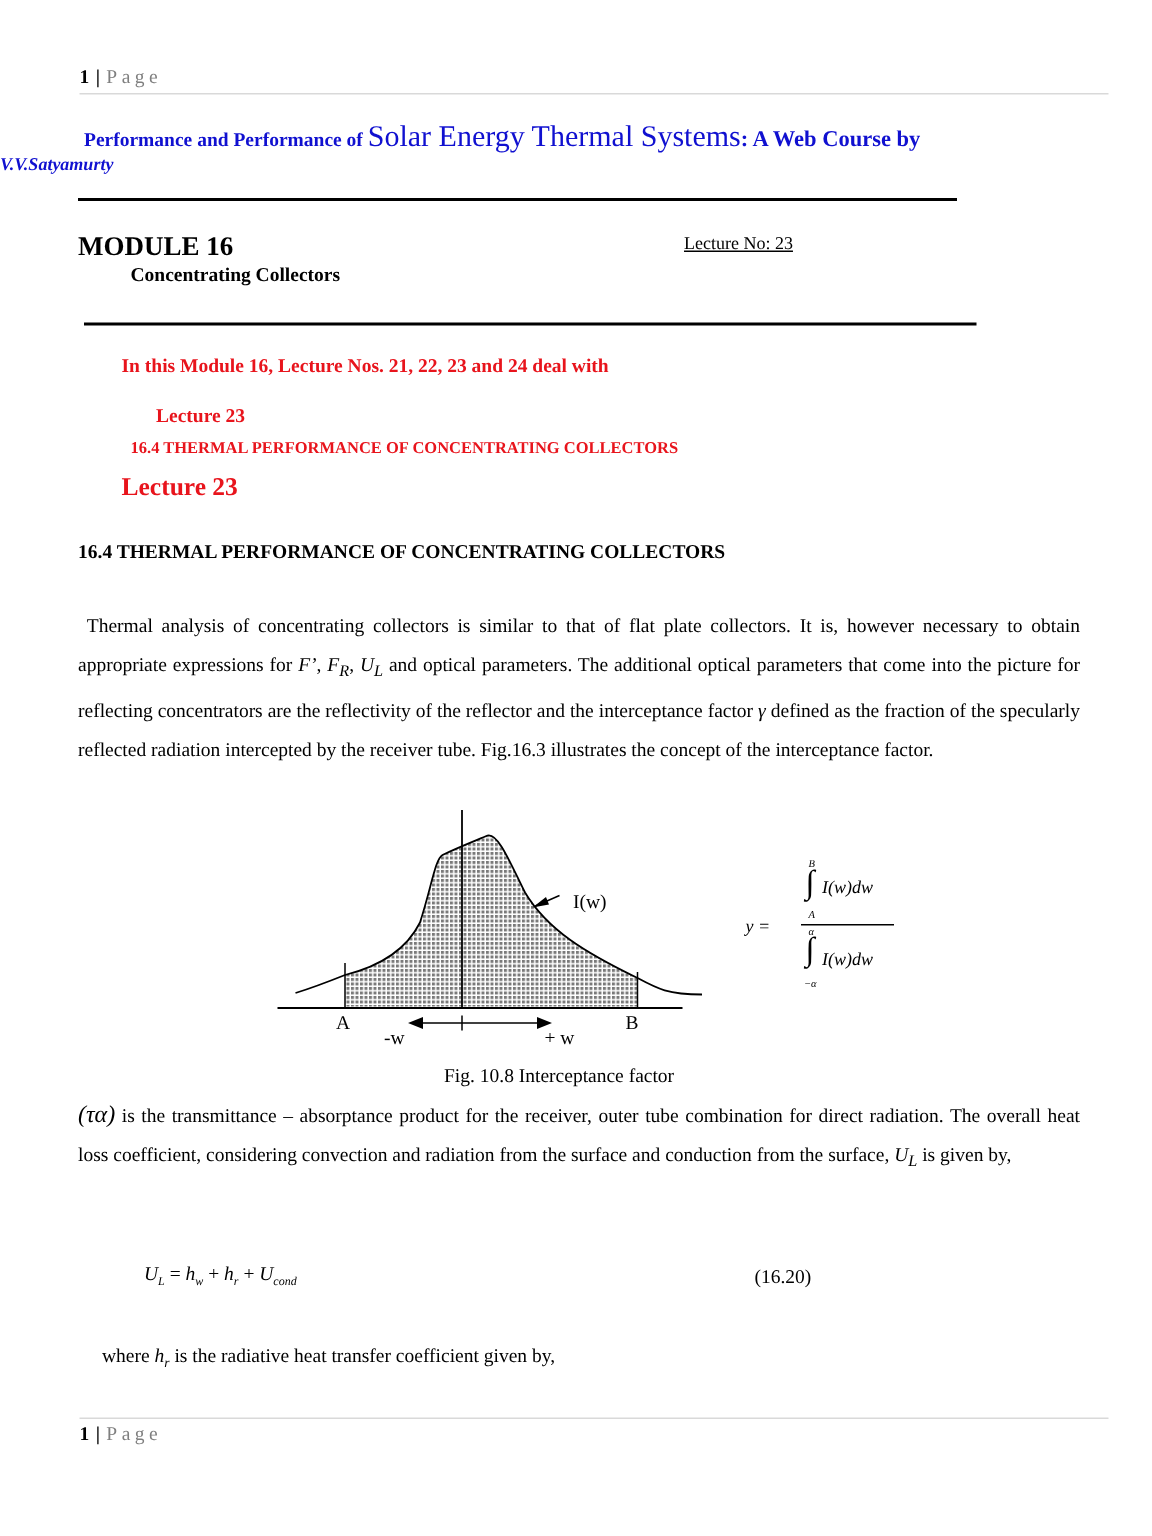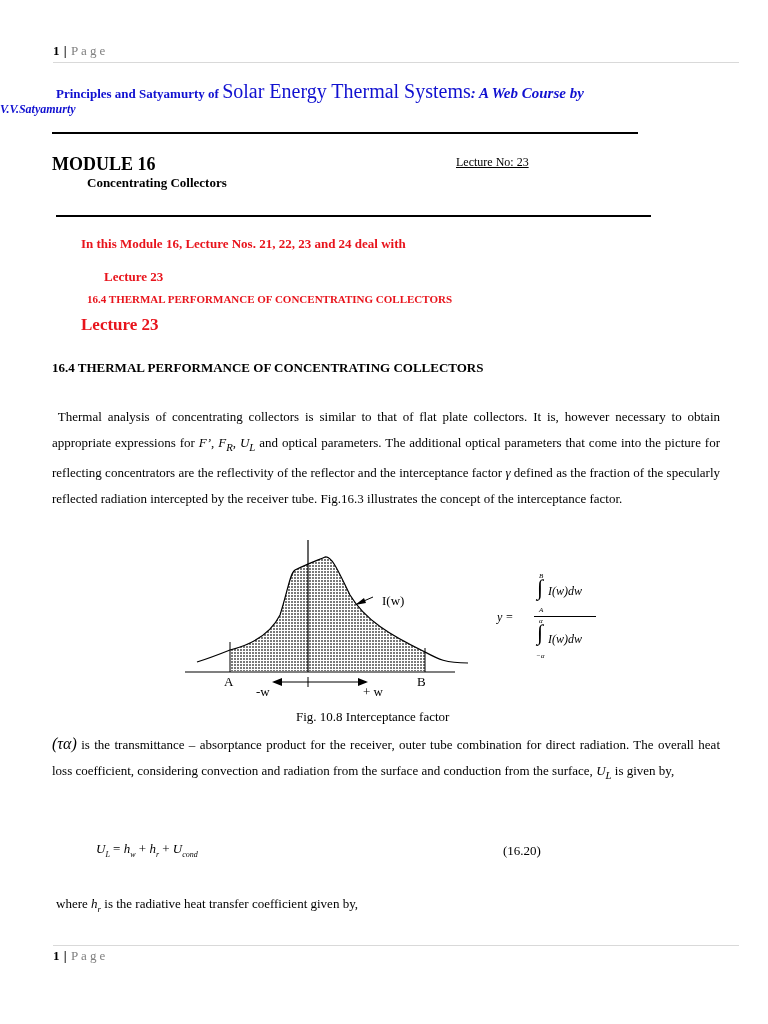--- a/index.html
+++ b/index.html
@@ -7,21 +7,21 @@
          font-family: "Liberation Serif", "DejaVu Serif", serif; color: #000; }
   .abs { position: absolute; }
   .pg-num { font-size: 13px; letter-spacing: 0.5px; }
   .pg-num b { font-weight: bold; color: #000; }
   .pg-num .sep { color: #000; font-weight: bold; }
   .pg-num .word { color: #7f7f7f; letter-spacing: 3px; }
   .hrule-gray { height: 1px; background: #d9d9d9; }
   .course-title { left: 0; width: 694px; text-align: center; color: #1010d0; font-weight: bold; }
   .course-title .small { font-size: 13px; }
   .course-title .big { font-size: 20px; font-weight: normal; }
-  .course-title .ital { font-style: italic; font-size: 15px; }
+  .course-title .ital { font-size: 15px; }
   .author { left: 0; width: 760px; text-align: left; color: #1010d0; font-style: italic; font-weight: bold; font-size: 12px; }
   .underscore-line { height: 1.5px; background: #000; }
   .module { font-size: 18px; font-weight: bold; }
   .lecture-no { font-size: 12px; text-decoration: underline; }
   .subtitle { font-size: 13px; font-weight: bold; }
   .red { color: #e8141c; font-weight: bold; }
   .red13 { font-size: 13px; }
   .red11 { font-size: 11px; }
   .red16 { font-size: 17px; }
   .section-h { font-size: 13px; font-weight: bold; }
@@ -37,21 +37,21 @@
 <body>
 
 <div class="abs pg-num" style="left:53px; top:43px;">
   <b>1</b>
   <span class="sep">|</span>
   <span class="word">Page</span>
 </div>
 <div class="abs hrule-gray" style="left:53px; top:62px; width:686px;"></div>
 
 <div class="abs course-title" style="top:80px; left:52px; width:640px; text-align:left; padding-left:4px;">
-  <span class="small">Principles and Satyamurty of </span><span class="big">Solar Energy Thermal Systems</span><span class="ital">: A Web Course by</span>
+  <span class="small">Performance and Performance of </span><span class="big">Solar Energy Thermal Systems</span><span class="ital">: A Web Course by</span>
 </div>
 <div class="abs author" style="top:102px; left:0; width:768px;">V.V.Satyamurty</div>
 <div class="abs underscore-line" style="left:52px; top:132px; width:586px;"></div>
 
 <div class="abs module" style="left:52px; top:154px;">MODULE 16</div>
 <div class="abs lecture-no" style="left:456px; top:155px;">Lecture No: 23</div>
 <div class="abs subtitle" style="left:87px; top:175px;">Concentrating Collectors</div>
 <div class="abs underscore-line" style="left:56px; top:215px; width:595px;"></div>
 
 <div class="abs red red13" style="left:81px; top:236px;">In this Module 16, Lecture Nos. 21, 22, 23 and 24 deal with</div>
@@ -117,21 +117,21 @@
 
 <div class="abs para" style="top:731px;">
   <i style="font-size:16px;">(τα)</i><span> is the transmittance – absorptance product for the receiver, outer tube combination for direct radiation.  The overall heat loss coefficient, considering convection and radiation from the surface and conduction from the surface, </span><i><span>U</span><sub>L</sub></i><span> is given by,</span>
 </div>
 
 <div class="abs eq" style="left:96px; top:841px;">
   <span>U</span><sub>L</sub><span style="font-style:normal;"> = </span><span>h</span><sub>w</sub><span style="font-style:normal;"> + </span><span>h</span><sub>r</sub><span style="font-style:normal;"> + </span><span>U</span><sub>cond</sub>
 </div>
 <div class="abs eqnum" style="left:503px; top:843px;">(16.20)</div>
 
-<div class="abs" style="left:56px; top:896px; font-size:13px;">
+<div class="abs" style="left:68px; top:896px; font-size:13px;">
   <span>where </span><i>h</i><sub style="font-style:italic; font-size:9px;">r</sub><span> is the radiative heat transfer coefficient given by,</span>
 </div>
 
 <div class="abs hrule-gray" style="left:53px; top:945px; width:686px;"></div>
 <div class="abs pg-num" style="left:53px; top:948px;">
   <b>1</b>
   <span class="sep">|</span>
   <span class="word">Page</span>
 </div>
 

